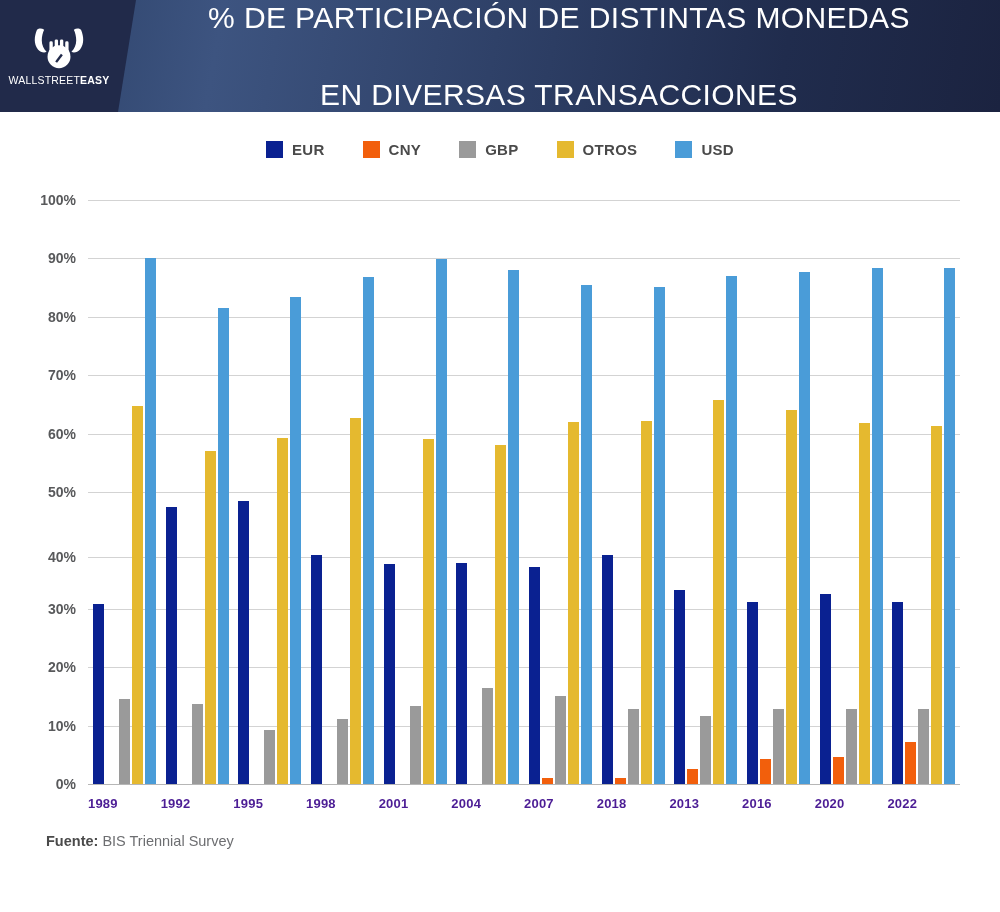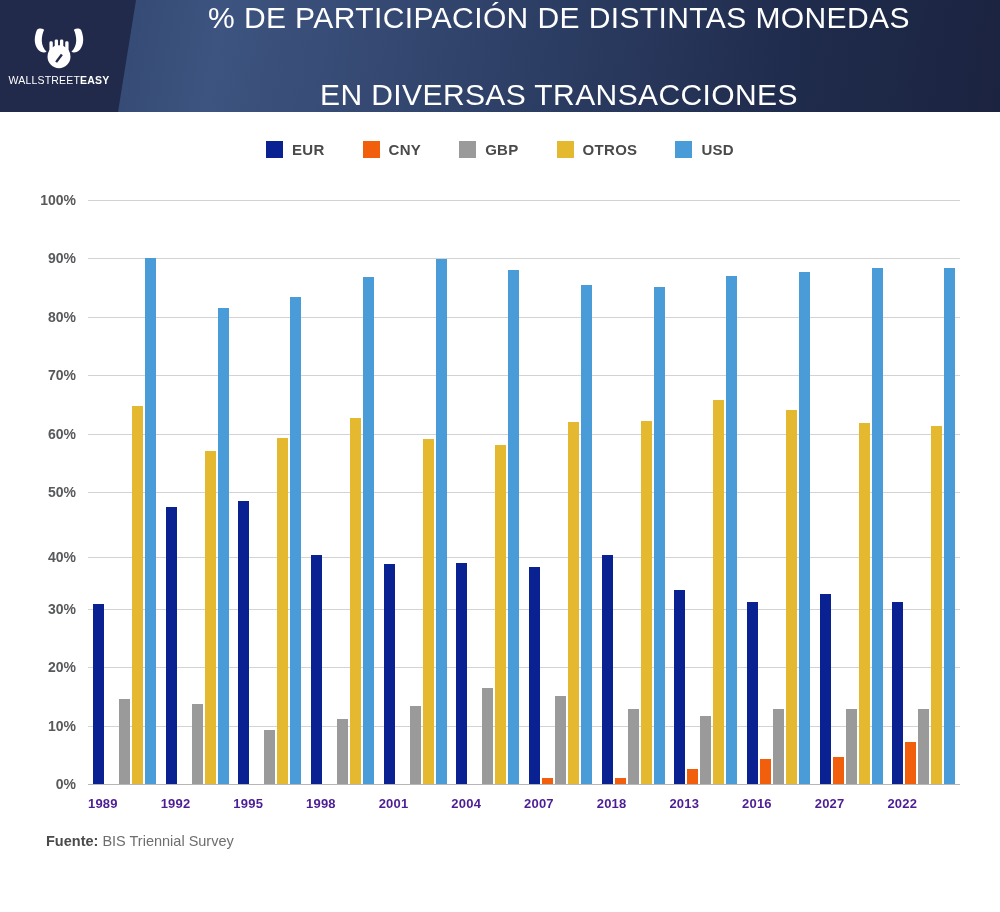--- a/index.html
+++ b/index.html
@@ -302,21 +302,21 @@
       <div class="xlabel">1989</div>
       <div class="xlabel">1992</div>
       <div class="xlabel">1995</div>
       <div class="xlabel">1998</div>
       <div class="xlabel">2001</div>
       <div class="xlabel">2004</div>
       <div class="xlabel">2007</div>
       <div class="xlabel">2018</div>
       <div class="xlabel">2013</div>
       <div class="xlabel">2016</div>
-      <div class="xlabel">2027</div>
+      <div class="xlabel">2020</div>
       <div class="xlabel">2022</div>
     </div>
 </div>
 
 <div class="footer">
   <b>Fuente:</b>
   <span>BIS Triennial Survey</span>
 </div>
 
 </body></html>

